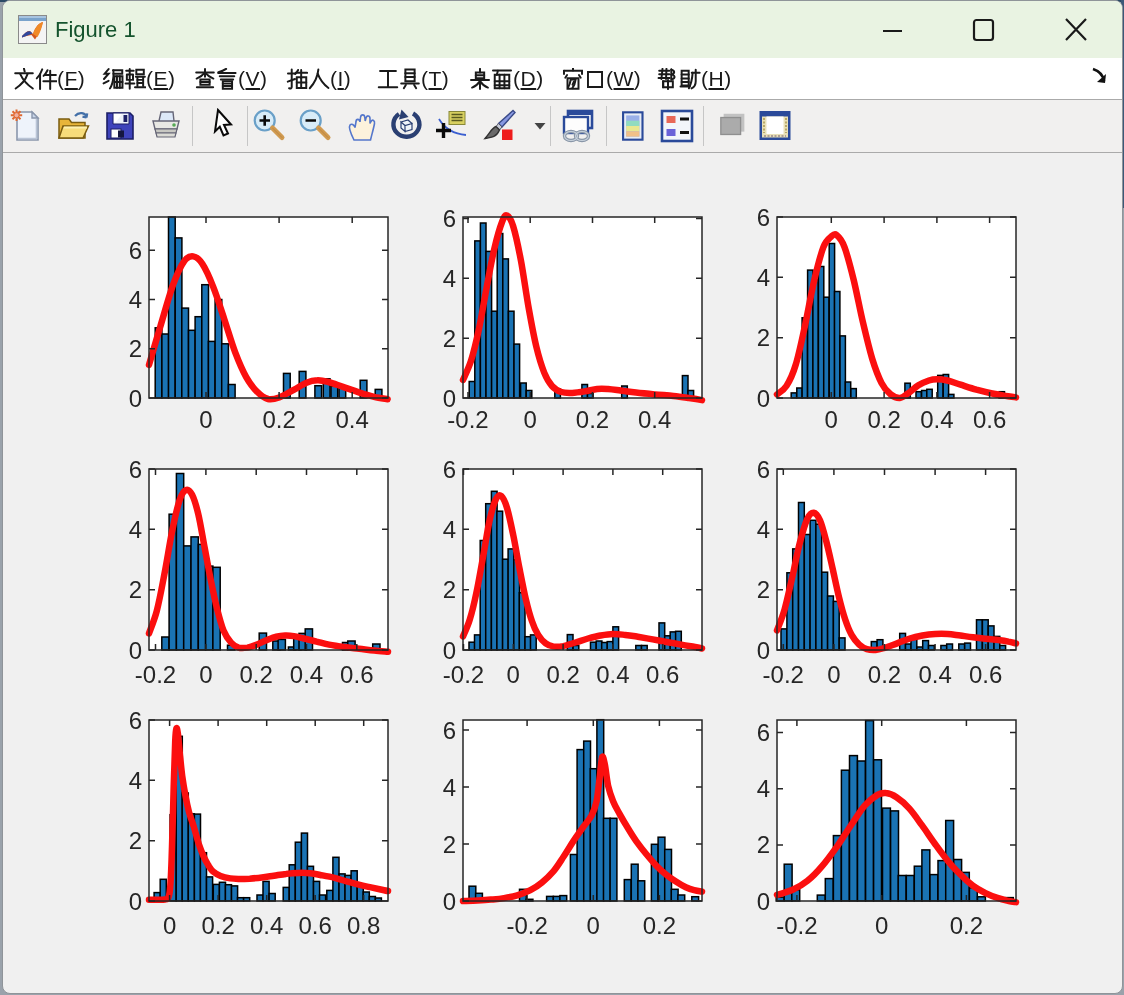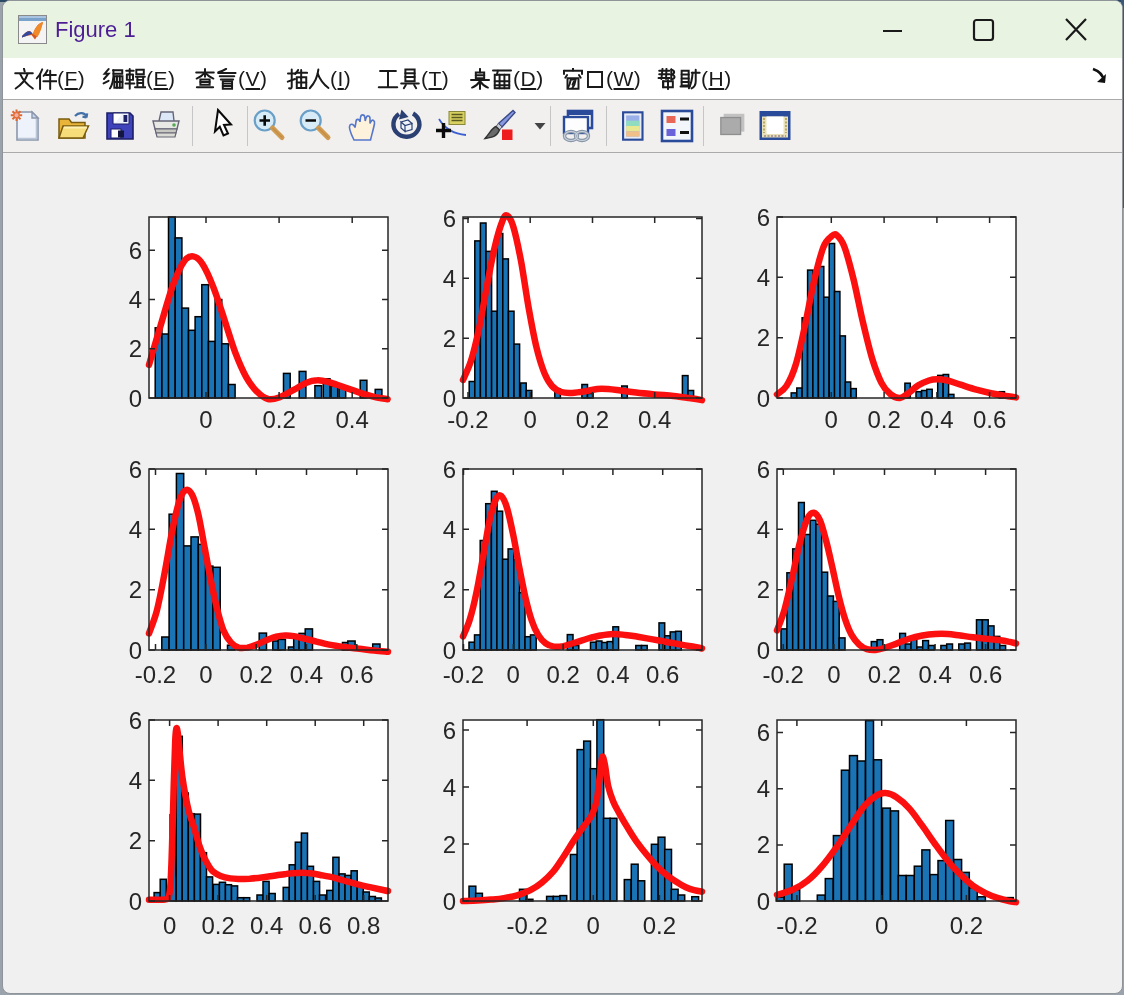--- a/index.html
+++ b/index.html
@@ -20,21 +20,21 @@
  <div class="sep" style="left:605px"></div>
  <div class="sep" style="left:702px"></div>
  <svg style="position:absolute;left:17px;top:14px" width="29" height="29" viewBox="0 0 29 29">
         <rect x="0.5" y="0.5" width="28" height="28" fill="#f4f4f4" stroke="#8a8a8a"></rect>
         <rect x="1" y="1" width="27" height="5" fill="#7aa3cc"></rect>
         <rect x="1" y="1" width="27" height="2" fill="#a8c4e0"></rect>
         <path d="M4 21 C8 17 10.5 15 12.5 16.5 L15 19 C17.5 11.5 21 8 25 7 C23 14 20.5 20 17 24.5 L13.5 20 C10 20.5 7 21.5 4 22.5 Z" fill="#d4571e"></path>
         <path d="M15 19 C17.5 11.5 21 8 25 7 C24 12.5 22 18 19.5 22 Z" fill="#f08a28"></path>
         <path d="M4 21 C7.5 17.5 10 15.5 12.5 16.5 L14.5 18.5 C11 20 8 21 4 22.5 Z" fill="#31489e"></path>
       </svg>
- <div style="position:absolute;left:54px;top:16px;font-size:22px;color:#4c1d95">Figure 1</div>
+ <div style="position:absolute;left:54px;top:16px;font-size:22px;color:#14532d">Figure 1</div>
  <svg style="position:absolute;left:870px;top:10px" width="230" height="40" viewBox="0 0 230 40">
         <path d="M12 20 H31" stroke="#1a1a1a" stroke-width="2.2"></path>
         <rect x="103" y="9" width="19" height="20" rx="2.5" fill="none" stroke="#1a1a1a" stroke-width="2.2"></rect>
         <path d="M195 8 L215 29 M215 8 L195 29" stroke="#1a1a1a" stroke-width="2.2"></path>
       </svg>
  <div style="position:absolute;left:12px;top:66px;height:28px;font-family:'Liberation Sans',sans-serif;font-size:21px;letter-spacing:0.5px;color:#1a1a1a;white-space:nowrap"><svg width="22" height="22" viewBox="0 0 100 100" style="vertical-align:-4px" fill="none" stroke="#1a1a1a" stroke-width="9" stroke-linecap="round">
           <path d="M50 3 L53 16"></path>
           <path d="M10 24 H90"></path>
           <path d="M66 28 C58 52 38 76 12 93"></path>
           <path d="M33 28 C44 52 64 76 90 93"></path>

